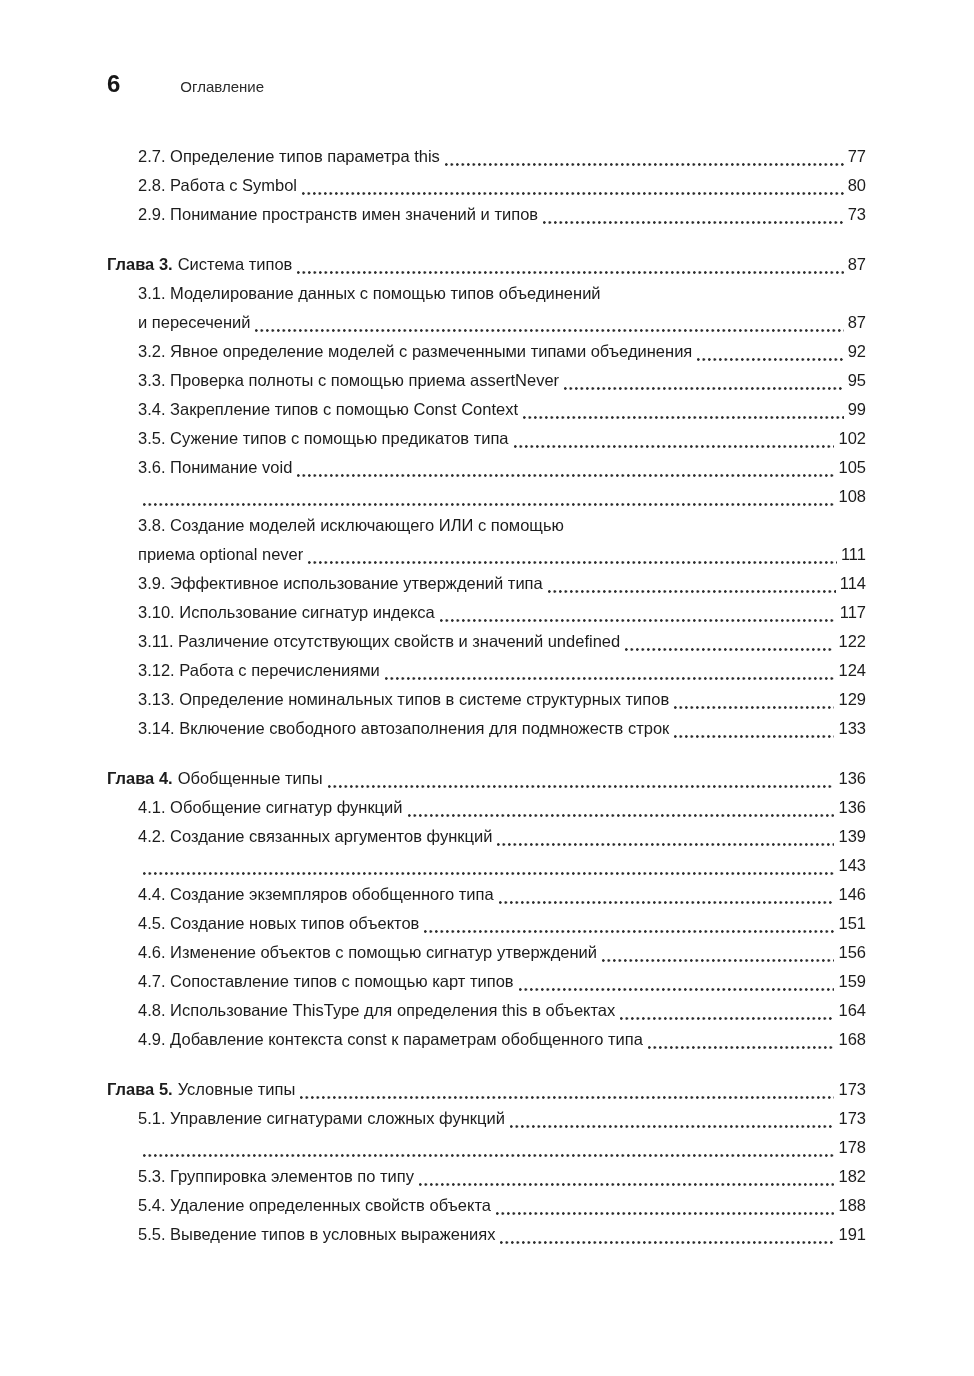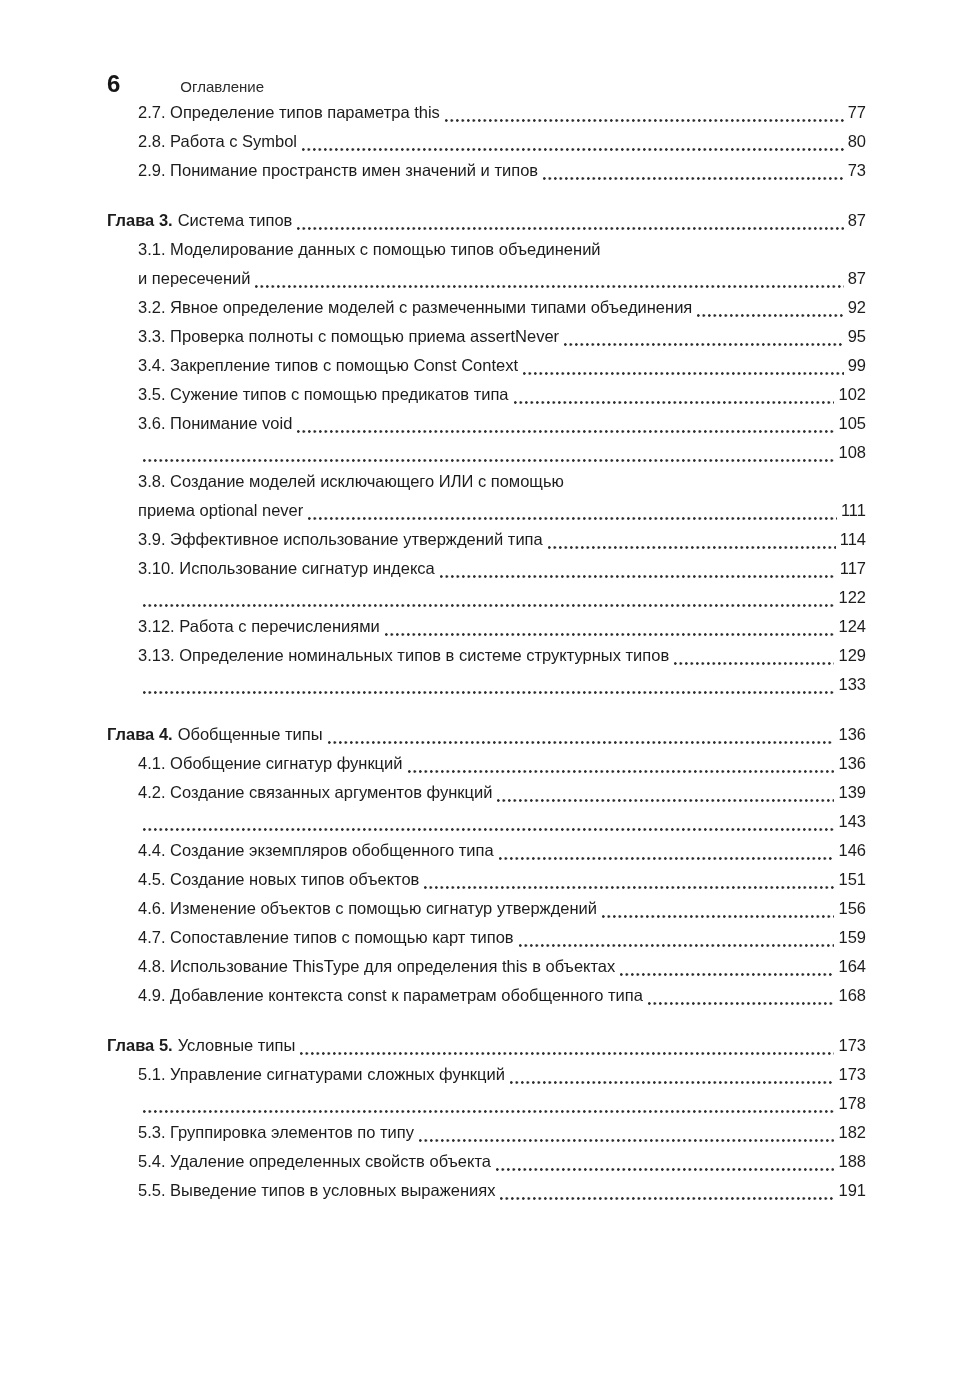--- a/index.html
+++ b/index.html
@@ -11,21 +11,21 @@
     color: #1c1c1c;
     font-family: "Liberation Sans", "DejaVu Sans", sans-serif;
     overflow: hidden;
   }
   .page { padding: 70px 108px 0 107px; width: 100%; height: 100%; }
 
   .page-header { display: flex; align-items: baseline; gap: 26px; }
   .folio { font-size: 24px; font-weight: 700; color: #161616; }
   .running-title { font-size: 15px; color: #2a2a2a; margin-left: 34px; }
 
-  .toc { font-size: 16.5px; }
+  .toc { margin-top: 44px; font-size: 16.5px; }
   .group { margin-top: 21px; }
   .group:first-child { margin-top: 0; }
 
   .line { display: flex; align-items: baseline; line-height: 29px; }
   .firstline { line-height: 29px; }
   .entry { margin-left: 31px; }
 
   .chlabel { font-weight: 700; }
   .chtitle { margin-left: 5px; }
 
@@ -146,40 +146,42 @@
         </div>
         <div class="entry">
           <div class="line">
             <span class="txt">3.10. Использование сигнатур индекса</span>
             <span class="dots"></span>
             <span class="pg">117</span>
           </div>
         </div>
         <div class="entry">
           <div class="line">
+            <span class="txt">3.11. Различение отсутствующих свойств и значений undefined</span>
             <span class="dots"></span>
             <span class="pg">122</span>
           </div>
         </div>
         <div class="entry">
           <div class="line">
             <span class="txt">3.12. Работа с перечислениями</span>
             <span class="dots"></span>
             <span class="pg">124</span>
           </div>
         </div>
         <div class="entry">
           <div class="line">
             <span class="txt">3.13. Определение номинальных типов в системе структурных типов</span>
             <span class="dots"></span>
             <span class="pg">129</span>
           </div>
         </div>
         <div class="entry">
           <div class="line">
+            <span class="txt">3.14. Включение свободного автозаполнения для подмножеств строк</span>
             <span class="dots"></span>
             <span class="pg">133</span>
           </div>
         </div>
       </section>
       <section class="group">
         <div class="line">
           <span class="txt"><b class="chlabel">Глава 4.</b><span class="chtitle">Обобщенные типы</span></span>
           <span class="dots"></span>
           <span class="pg">136</span>

